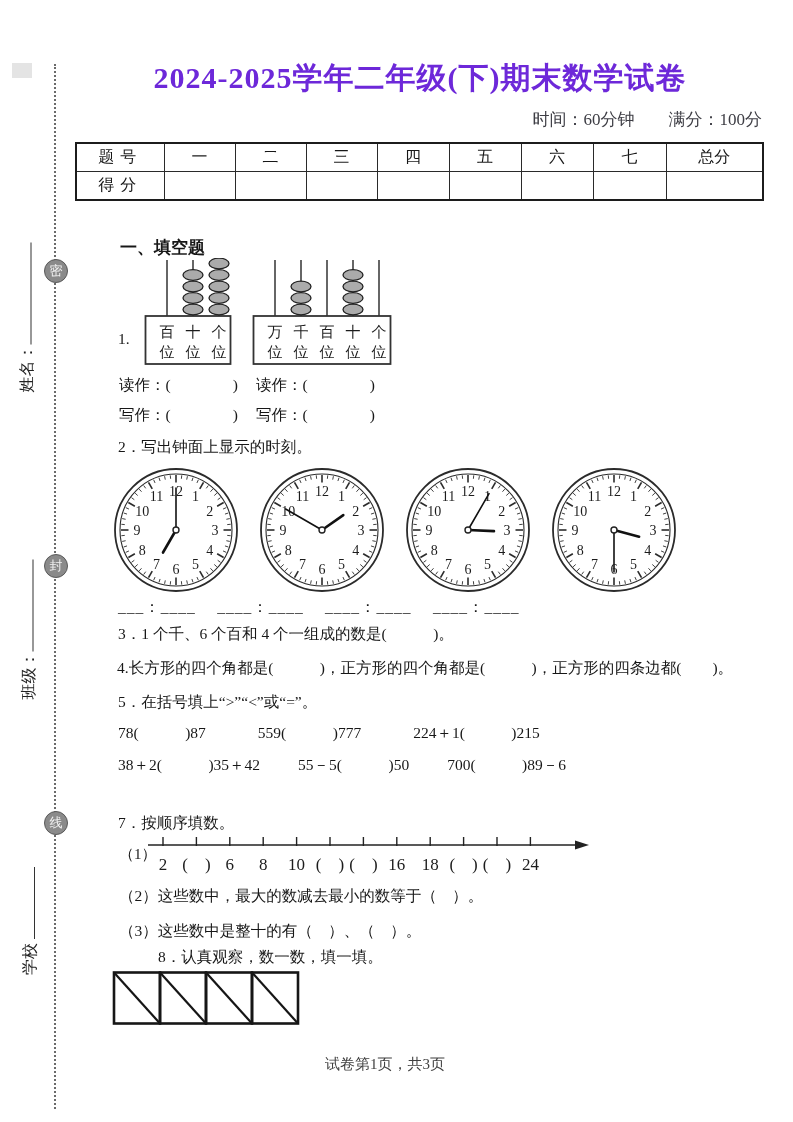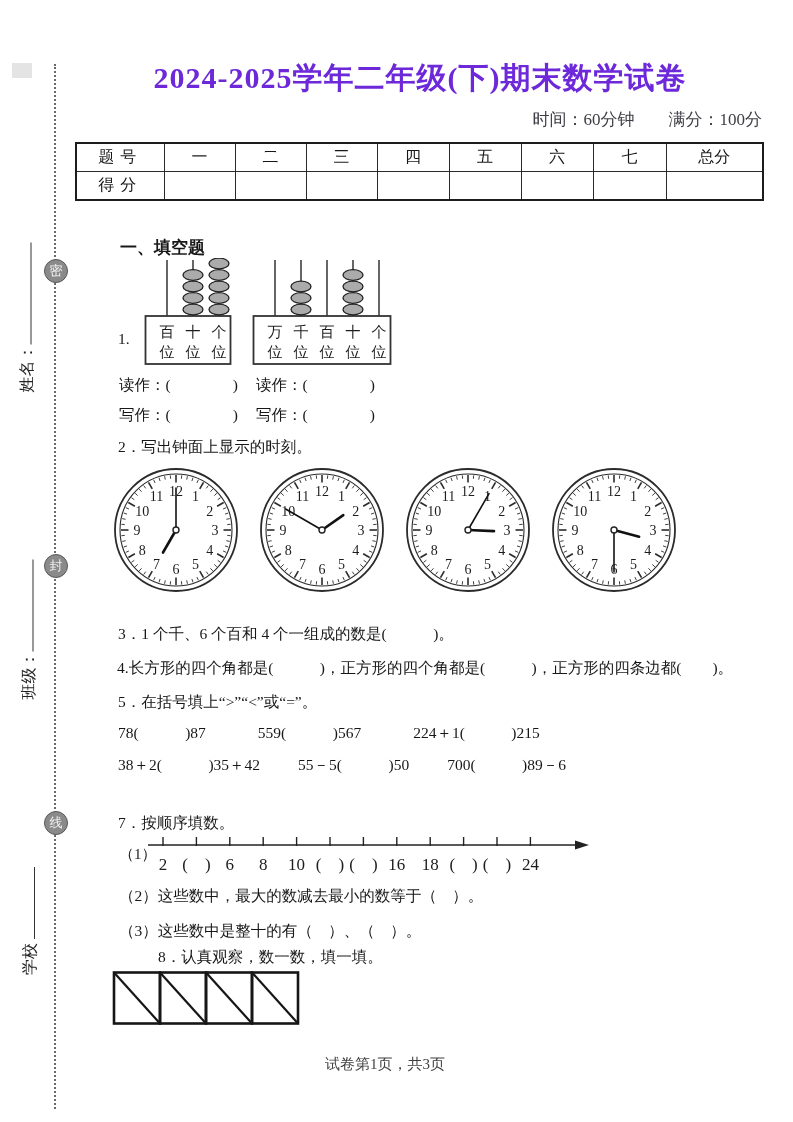--- a/index.html
+++ b/index.html
@@ -474,27 +474,28 @@
         <text x="30.225009252406906" y="88.50000000000001" font-size="14" text-anchor="middle">8</text>
         <text x="25" y="69.00000000000001" font-size="14" text-anchor="middle">9</text>
         <text x="30.225009252406892" y="49.5" font-size="14" text-anchor="middle">10</text>
         <text x="44.499999999999986" y="35.225009252406906" font-size="14" text-anchor="middle">11</text>
         <text x="63.99999999999999" y="30" font-size="14" text-anchor="middle">12</text>
         <line x1="64" y1="64" x2="89.11407148351577" y2="70.72929517266554" stroke="#111" stroke-width="2.6" stroke-linecap="round"></line>
         <line x1="64" y1="64" x2="64" y2="106" stroke="#111" stroke-width="1.6" stroke-linecap="round"></line>
         <circle cx="64" cy="64" r="3" fill="#fff" stroke="#222" stroke-width="1.4"></circle>
       </svg>
   </div>
+  <div class="abs q" style="left:118px; top:597px; letter-spacing:1px;">___：____　  ____：____　  ____：____　  ____：____</div>
 
   <div class="abs q" style="left:118px; top:624px;">3．1 个千、6 个百和 4 个一组成的数是(　　　)。</div>
   <div class="abs q" style="left:117px; top:658px; width:660px;">4.长方形的四个角都是(　　　)，正方形的四个角都是(　　　)，正方形的四条边都(　　)。</div>
   <div class="abs q" style="left:118px; top:692px;">5．在括号填上“&gt;”“&lt;”或“=”。</div>
   <div class="abs row-flex" style="left:118px; top:723px; gap:52px;">
     <span>78(　　　)87</span>
-    <span>559(　　　)567</span>
+    <span>559(　　　)777</span>
     <span>224＋1(　　　)215</span>
   </div>
   <div class="abs row-flex" style="left:118px; top:755px; gap:38px;">
     <span>38＋2(　　　)35＋42</span>
     <span>55－5(　　　)50</span>
     <span>700(　　　)89－6</span>
   </div>
 
   <div class="abs q" style="left:118px; top:813px;">7．按顺序填数。</div>
   <div class="abs" style="left:119px; top:845px; font-size:15px;">（1）</div>

